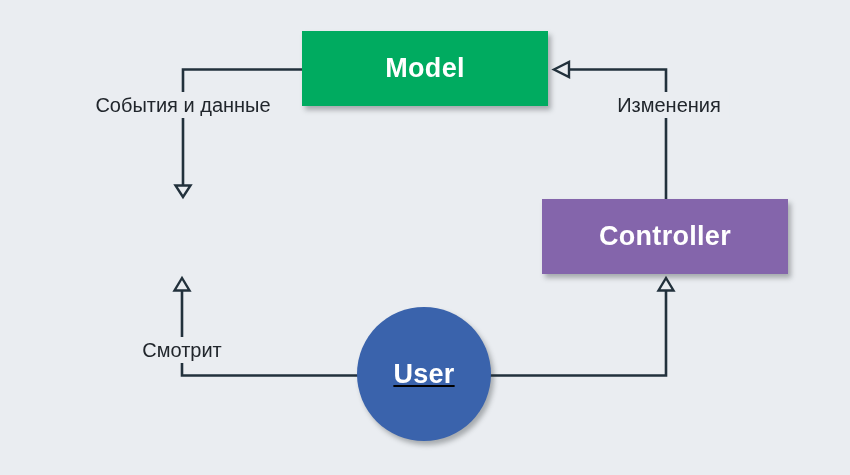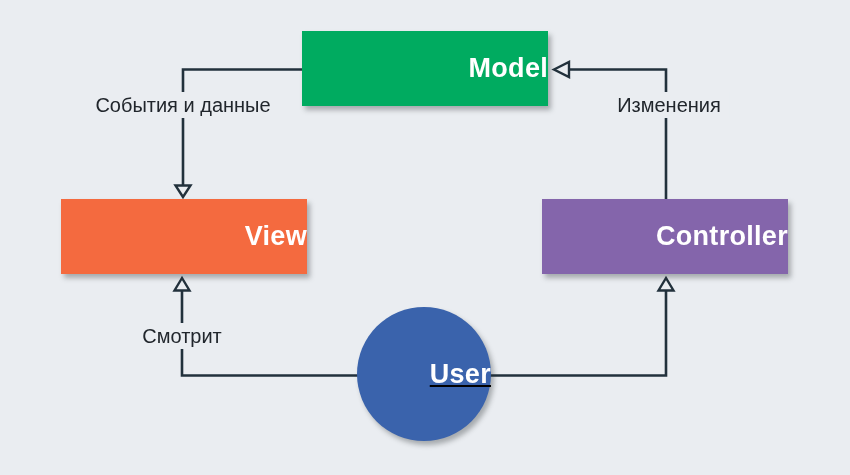--- a/index.html
+++ b/index.html
@@ -28,21 +28,21 @@
   .arrowhead {
     fill: #eaedf1;
     stroke: #22313c;
     stroke-width: 2.4;
     stroke-linejoin: miter;
   }
   .node {
     position: absolute;
     display: flex;
     align-items: center;
-    justify-content: flex-end;
+    justify-content: center;
     box-shadow: 3px 4px 5px rgba(40, 45, 50, 0.35);
   }
   .node-rect {
     width: 246px;
     height: 75px;
   }
   .node-circle {
     width: 134px;
     height: 134px;
     border-radius: 50%;
@@ -63,21 +63,21 @@
     transform: translate(-50%, -50%);
     background: #eaedf1;
     color: #21262c;
     font-size: 20px;
     line-height: 1.1;
     padding: 2px 8px;
     white-space: nowrap;
   }
   .edge-label-model-view      { left: 183px; top: 105px; }
   .edge-label-controller-model{ left: 669px; top: 105px; }
-  .edge-label-user-view       { left: 182px; top: 336px; }
+  .edge-label-user-view       { left: 182px; top: 350px; }
   .edge-label-user-controller { left: 665px; top: 339px; }
 </style>
 </head>
 <body>
 
 <div class="stage" style="background-color: rgb(234, 237, 241);">
 
   <svg class="connectors" viewBox="0 0 850 475" xmlns="http://www.w3.org/2000/svg">
 
     <path class="edge-line" d="M 302 69.5 L 183 69.5 L 183 185.5"></path>
@@ -90,23 +90,20 @@
     <polygon class="arrowhead" points="182,278 174.5,290.5 189.5,290.5"></polygon>
 
     <path class="edge-line" d="M 424 375.5 L 666 375.5 L 666 290.5"></path>
     <polygon class="arrowhead" points="666,278 658.5,290.5 673.5,290.5"></polygon>
   </svg>
 
   <div class="node node-rect node-model" style="background-color: rgb(0, 171, 96);">
     <span class="node-title">Model</span>
   </div>
 
-  <div class="node node-rect node-view" style="background-color: rgb(244, 106, 63);">
-    <span class="node-title">View</span>
-  </div>
 
   <div class="node node-rect node-controller" style="background-color: rgb(132, 101, 171);">
     <span class="node-title">Controller</span>
   </div>
 
   <div class="node node-circle node-user" style="background-color: rgb(58, 99, 172);">
     <span class="node-title">User</span>
   </div>
 
   <div class="edge-label edge-label-controller-model">Изменения</div>

